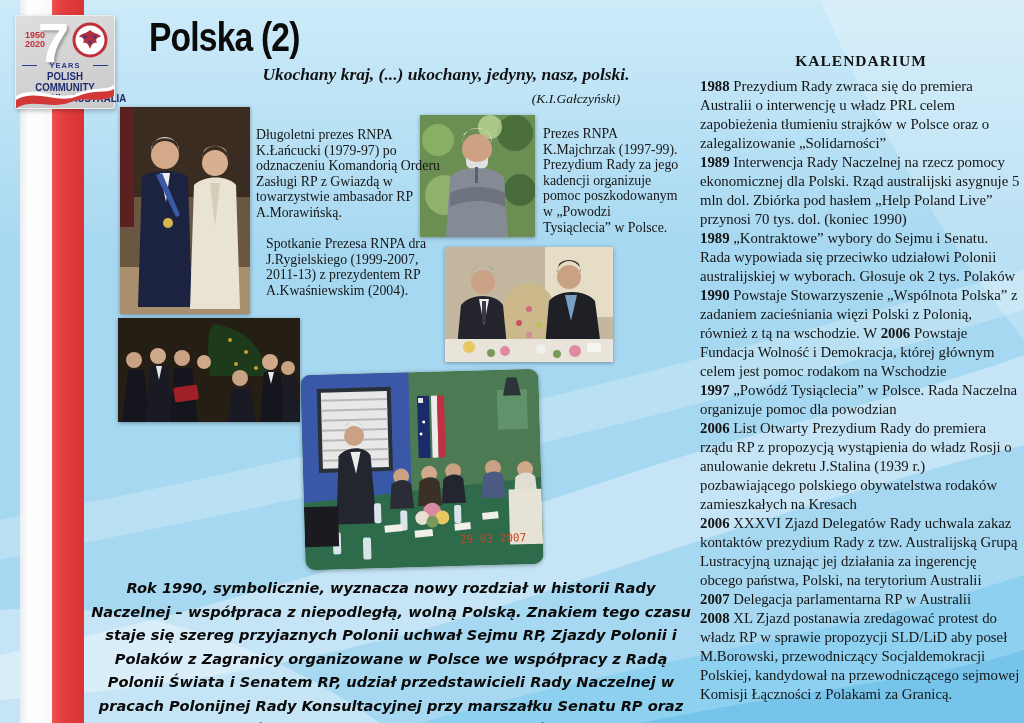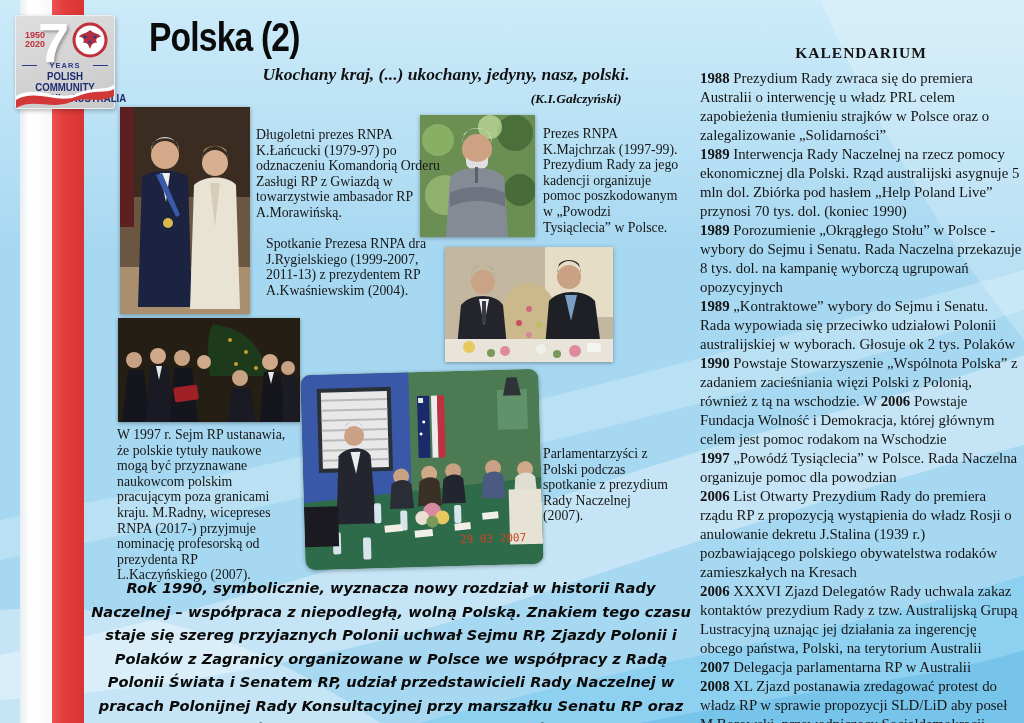--- a/index.html
+++ b/index.html
@@ -27,42 +27,42 @@
     font-size:10.5px;line-height:11px;transform:scaleX(.92);}
   .logo-org .small-of{font-size:7.5px;}
   .logo-ribbon{position:absolute;left:0;bottom:0;width:98px;height:26px;}
   
   .title{position:absolute;left:149px;top:14px;z-index:4;color:#0b0b0b;
     font-family:"Liberation Sans",sans-serif;font-weight:bold;font-size:41px;letter-spacing:-1px;
     transform:scaleX(.82);transform-origin:left top;}
   .quote{position:absolute;left:228px;top:64px;width:436px;text-align:center;z-index:4;
     font-style:italic;font-size:17.5px;color:#111;font-weight:bold;}
   .quote-attr{position:absolute;left:486px;top:91px;width:180px;text-align:center;z-index:4;
-    font-style:italic;font-weight:bold;font-size:13.5px;color:#111;}
+    font-style:italic;font-weight:normal;font-size:13.5px;color:#111;}
   
   .caption{position:absolute;z-index:4;color:#161616;font-size:13.8px;line-height:15.6px;}
   .cap1{left:256px;top:127px;width:184px;}
   .cap2{left:543px;top:126px;width:138px;}
   .cap3{left:266px;top:236px;width:180px;}
   .cap4{left:117px;top:427px;width:172px;}
   .cap5{left:543px;top:446px;width:128px;}
   
   .photo{position:absolute;z-index:3;box-shadow:0 1px 4px rgba(0,0,0,.35);}
   .ph1{left:120px;top:107px;}
   .ph2{left:420px;top:115px;}
   .ph3{left:445px;top:247px;}
   .ph4{left:118px;top:318px;}
   .ph5{left:303px;top:372px;transform:rotate(-1.6deg);border-radius:10px;overflow:hidden;}
   
   .bottom-para{position:absolute;left:88px;top:576px;width:606px;z-index:4;text-align:center;
     font-family:"DejaVu Sans",sans-serif;font-style:italic;font-weight:bold;font-size:14.6px;
     line-height:23.5px;color:#0a0a0a;}
   
   .kalendarium{position:absolute;left:700px;top:40px;width:322px;z-index:4;color:#151515;}
-  .kal-title{text-align:center;font-weight:bold;font-size:15.5px;letter-spacing:1px;margin:4px 0 7px 0;}
+  .kal-title{text-align:center;font-weight:bold;font-size:15.5px;letter-spacing:1px;margin:12px 0 7px 0;}
   .kal-body{font-size:14.8px;line-height:19px;}
   .kal-entry b{font-weight:bold;margin-top:24px;}
 </style>
 </head>
 <body>
 
 <div class="page">
 
   <svg class="bg" width="1024" height="723" viewBox="0 0 1024 723" aria-hidden="true">
     <defs>
@@ -195,21 +195,20 @@
     <path d="M4 104 L10 52 L26 52 L32 104 Z" fill="#15151d"></path>
     <path d="M28 104 L32 48 L50 48 L56 104 Z" fill="#1a1a24"></path>
     <path d="M52 104 L56 50 L74 50 L80 104 Z" fill="#15151d"></path>
     <path d="M110 104 L114 70 L132 70 L138 104 Z" fill="#1a1a24"></path>
     <path d="M142 104 L146 54 L162 54 L170 104 Z" fill="#15151d"></path>
     <path d="M164 104 L166 58 L178 58 L182 104 Z" fill="#1c1c26"></path>
     <path d="M38 48 L44 48 L41 62 Z" fill="#e8e8e8"></path>
     <path d="M150 54 L156 54 L153 66 Z" fill="#e8e8e8"></path>
     <rect x="56" y="68" width="24" height="15" rx="2" fill="#a02028" transform="rotate(-8 68 75)"></rect>
   </svg>
-  <div class="caption cap4">W 1997 r. Sejm RP ustanawia, że polskie tytuły naukowe mogą być przyznawane naukowcom polskim pracującym poza granicami kraju. M.Radny, wicepreses RNPA (2017-) przyjmuje nominację profesorską od prezydenta RP L.Kaczyńskiego (2007).</div>
 
   <svg class="photo ph5" width="238" height="195" viewBox="0 0 238 195">
     <rect width="238" height="195" fill="#4c7a52"></rect>
     <rect x="0" y="0" width="108" height="130" fill="#3a58a8"></rect>
     <rect x="16" y="14" width="74" height="84" fill="#2a3038"></rect>
     <rect x="20" y="18" width="66" height="76" fill="#e8e8e8"></rect>
     <g stroke="#b8b8b8" stroke-width="2">
       <line x1="20" y1="26" x2="86" y2="26"></line>
         <line x1="20" y1="36" x2="86" y2="36"></line>
       <line x1="20" y1="46" x2="86" y2="46"></line>
@@ -259,30 +258,28 @@
     </g>
     <g fill="#f0efe8">
       <rect x="80" y="152" width="18" height="7" transform="rotate(-4 89 155)"></rect>
       <rect x="110" y="158" width="18" height="7" transform="rotate(-4 119 161)"></rect>
       <rect x="150" y="152" width="16" height="7" transform="rotate(-4 158 155)"></rect>
       <rect x="178" y="142" width="16" height="7" transform="rotate(-4 186 145)"></rect>
     </g>
     <rect x="0" y="132" width="34" height="40" fill="#1a1a20"></rect>
     <text x="155" y="172" font-family="DejaVu Sans Mono, monospace" font-size="11" fill="#cc4422">29 03 2007</text>
   </svg>
-  <div class="caption cap5">Parlamentarzyści  z Polski podczas spotkanie z prezydium Rady Naczelnej (2007).</div>
 
   <div class="bottom-para">Rok 1990, symbolicznie, wyznacza nowy rozdział w historii  Rady Naczelnej – współpraca z niepodległą, wolną Polską. Znakiem tego czasu staje się szereg  przyjaznych Polonii uchwał Sejmu RP,  Zjazdy Polonii i Polaków z Zagranicy organizowane w Polsce we współpracy z  Radą Polonii Świata i Senatem RP, udział przedstawicieli Rady Naczelnej w pracach Polonijnej Rady Konsultacyjnej przy marszałku Senatu RP oraz długoletnia współpraca ze Stowarzyszeniem „Wspólnota Polska”.</div>
 
   <div class="kalendarium">
     <h2 class="kal-title">KALENDARIUM</h2>
     <div class="kal-body">
         <div class="kal-entry"><b>1988</b> Prezydium Rady zwraca się do premiera Australii o interwencję u władz PRL celem zapobieżenia tłumieniu strajków w Polsce  oraz o zalegalizowanie „Solidarności”</div>
         <div class="kal-entry"><b>1989</b> Interwencja Rady Naczelnej na rzecz pomocy ekonomicznej dla Polski. Rząd australijski asygnuje 5 mln dol.  Zbiórka pod hasłem „Help Poland Live” przynosi 70 tys. dol. (koniec 1990)</div>
-        <div class="kal-entry"><b>1989</b> Porozumienie „Okrągłego Stołu” w Polsce - wybory do Sejmu i Senatu. Rada Naczelna przekazuje 8 tys. dol. na kampanię wyborczą ugrupowań opozycyjnych</div>
         <div class="kal-entry"><b>1989</b> „Kontraktowe” wybory do Sejmu i Senatu. Rada wypowiada się przeciwko udziałowi Polonii australijskiej w wyborach. Głosuje ok 2 tys. Polaków</div>
         <div class="kal-entry"><b>1990</b> Powstaje Stowarzyszenie „Wspólnota Polska” z zadaniem zacieśniania więzi Polski z Polonią, również z tą na wschodzie. W <b>2006</b> Powstaje Fundacja Wolność i Demokracja, której głównym celem jest pomoc rodakom na Wschodzie</div>
         <div class="kal-entry"><b>1997</b> „Powódź Tysiąclecia” w Polsce. Rada Naczelna organizuje pomoc dla powodzian</div>
         <div class="kal-entry"><b>2006</b> List Otwarty Prezydium Rady do premiera rządu RP z propozycją wystąpienia do władz Rosji o anulowanie dekretu J.Stalina (1939 r.) pozbawiającego polskiego obywatelstwa rodaków zamieszkałych na Kresach</div>
         <div class="kal-entry"><b>2006</b> XXXVI Zjazd Delegatów Rady uchwala zakaz kontaktów prezydium Rady z  tzw. Australijską Grupą Lustracyjną uznając jej działania za ingerencję obcego państwa, Polski, na terytorium Australii</div>
         <div class="kal-entry"><b>2007</b> Delegacja parlamentarna RP w Australii</div>
         <div class="kal-entry"><b>2008</b> XL Zjazd postanawia zredagować protest do władz RP w sprawie propozycji SLD/LiD aby poseł M.Borowski, przewodniczący Socjaldemokracji Polskiej, kandydował na przewodniczącego sejmowej Komisji Łączności z Polakami za Granicą.</div>
       </div>
   </div>
 

